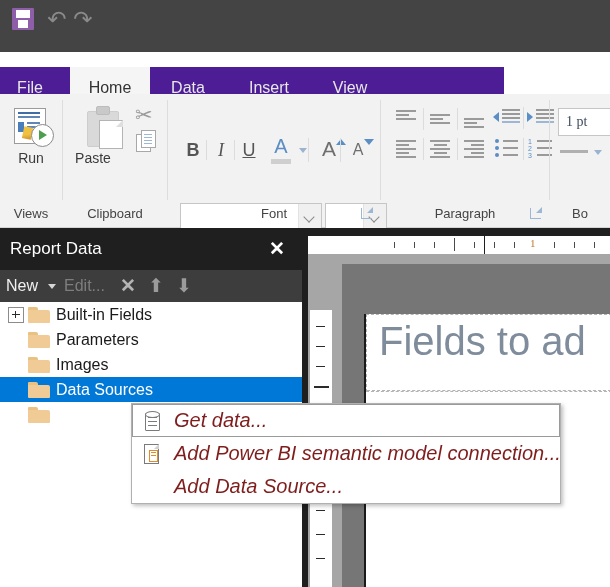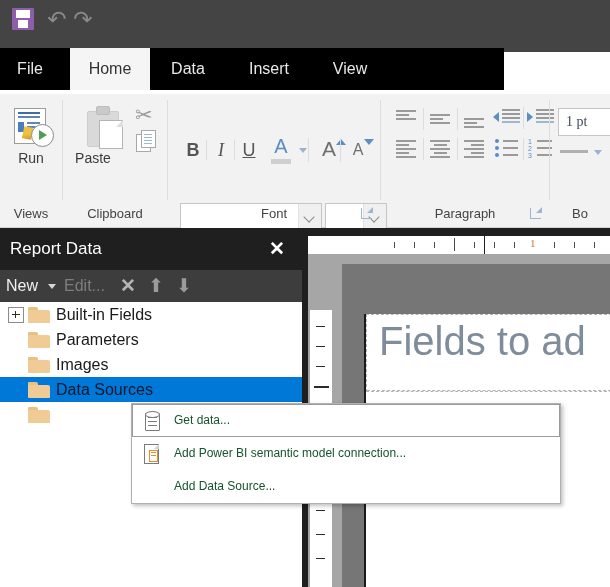--- a/index.html
+++ b/index.html
@@ -30,22 +30,22 @@
   }
   .undo-btn,.redo-btn{
     position:absolute;top:7px;width:26px;height:24px;cursor:pointer;
     color:#8a8a8a;font-size:23px;line-height:24px;text-align:center;
   }
   .undo-btn{left:44px;}
   .redo-btn{left:70px;}
 
   
   .tabs{
-    position:absolute;left:0;top:48px;width:504px;height:42px;
-    background:#000000;
+    position:absolute;left:0;top:67px;width:504px;height:42px;
+    background:#4c1d95;
   }
   .tab{
     position:absolute;top:0;height:42px;line-height:42px;
     color:#e8e8e8;font-size:16px;text-align:center;cursor:pointer;
   }
   .tab.active{background:#f5f5f5;color:#333333;}
   .tab-file{left:0px;width:60px;}
   .tab-home{left:70px;width:80px;}
   .tab-data{left:155px;width:66px;}
   .tab-insert{left:229px;width:80px;}
@@ -255,21 +255,21 @@
   .rd-up{left:148px;}
   .rd-down{left:176px;}
 
   .rd-tree{
     position:absolute;left:0;top:74px;width:302px;height:285px;background:#ffffff;text-align:center;
   }
   .tree-row{
     position:absolute;left:0;width:302px;height:25px;cursor:pointer;
   }
   .tree-row.sel{background:#0078d7;}
-  .tree-row.sel .tree-label{color:#0f172a;}
+  .tree-row.sel .tree-label{color:#ffffff;}
   .expander{
     position:absolute;left:8px;top:5px;width:14px;height:14px;
     border:1px solid #8c8c8c;background:#ffffff;cursor:pointer;
   }
   .expander::before{
     content:"";position:absolute;left:3px;top:6px;width:8px;height:1px;background:#2b2b2b;
   }
   .expander::after{
     content:"";position:absolute;left:6px;top:3px;width:1px;height:7px;background:#2b2b2b;
   }
@@ -341,21 +341,21 @@
 
   
   .ctx-menu{
     position:absolute;left:131px;top:403px;width:428px;
     background:#ffffff;border:1px solid #b0b0b0;
     box-shadow:2px 2px 4px rgba(0,0,0,0.25);
     z-index:50;
   }
   .ctx-item{
     position:relative;height:33px;line-height:33px;cursor:pointer;
-    font-size:12px;color:#14532d;padding-left:42px;white-space:nowrap;
+    font-size:20px;color:#7f1d1d;padding-left:42px;white-space:nowrap;font-style:italic;
   }
   .ctx-item.hot{border:1px solid #9a9a9a;height:31px;line-height:31px;padding-left:41px;}
   .ctx-icon{
     position:absolute;left:10px;top:7px;width:18px;height:19px;
   }
   
   .icon-db{
     position:absolute;left:2px;top:1px;width:13px;height:16px;
     border:1px solid #7a7a7a;border-radius:1px;background:#ffffff;
   }

